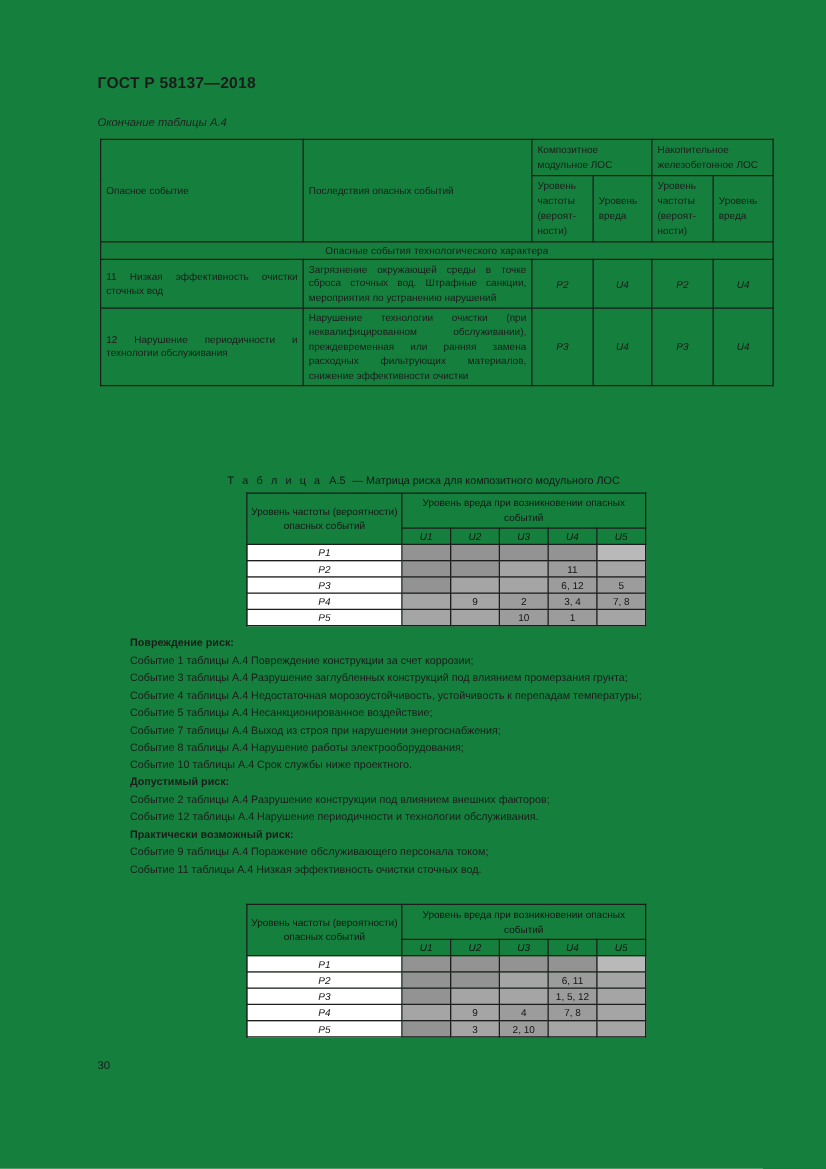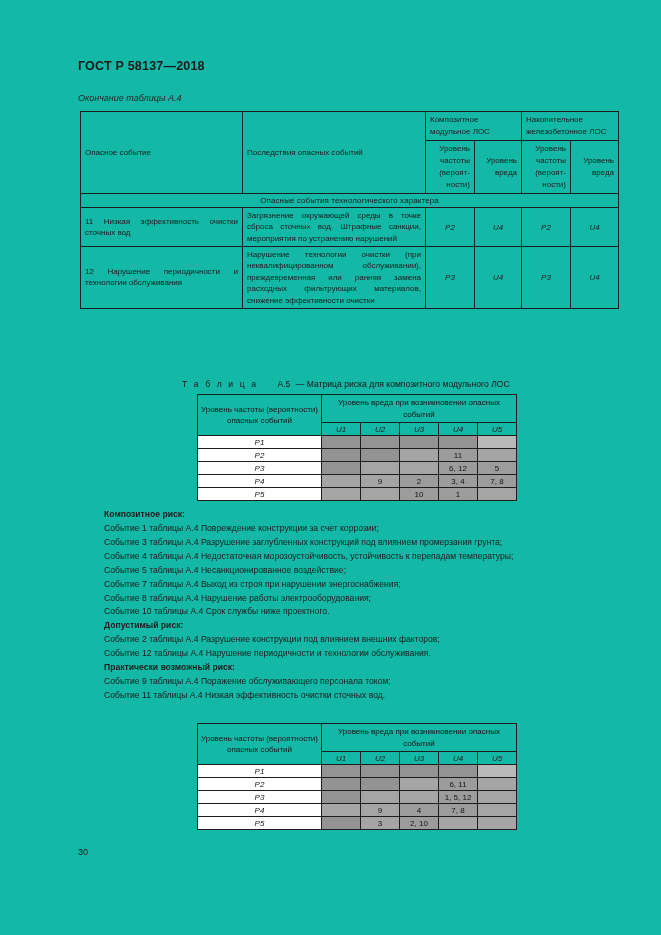--- a/index.html
+++ b/index.html
@@ -12,21 +12,21 @@
     height: 935px;
     position: relative;
     font-family: "Liberation Sans", sans-serif;
     color: #1b1b1b;
     overflow: hidden;
   }
 
   .page {
     position: absolute;
     inset: 0;
-    background: #14b8a6;
+    background: #15803d;
     padding-left: 12px;
   }
 
   
   .doc-header {
     position: absolute;
     left: 78px;
     top: 59px;
     font-size: 12.5px;
     font-weight: bold;
@@ -78,21 +78,21 @@
     vertical-align: top;
     font-size: 8.3px;
   }
   .hdr-group {
     text-align: left;
     font-size: 8px;
     line-height: 1.5;
     padding: 6px 3px;
   }
   .hdr-sub {
-    text-align: right;
+    text-align: left;
     font-size: 7.6px;
     line-height: 1.5;
     padding: 4px 2px;
   }
   .section-row td {
     text-align: center;
     font-weight: bold;
     font-size: 8.6px;
     padding: 4px 0;
     letter-spacing: 0.1px;
@@ -208,21 +208,21 @@
           <td class="val">U4</td>
           <td class="val">P3</td>
           <td class="val">U4</td>
         </tr>
       </tbody>
     </table>
   </div>
 
   <div class="matrix-caption" style="left:182px; top:379px;">
     <span class="sp">Т а б л и ц а</span>
-    <span style="margin-left:17px">А.5</span>
+    <span style="margin-left:3px">А.5</span>
     <span style="margin-left:3px">— Матрица риска для композитного модульного ЛОС</span>
   </div>
 
   <div class="matrix-wrap" style="left:197px; top:394px;">
     <table class="matrix" id="m5">
       <colgroup>
         <col style="width:124px">
         <col style="width:39px">
         <col style="width:39px">
         <col style="width:39px">
@@ -279,21 +279,21 @@
             <td class="cell g-light"></td>
             <td class="cell g-mid">10</td>
             <td class="cell g-mid">1</td>
             <td class="cell g-light"></td>
           </tr>
         </tbody>
     </table>
   </div>
 
   <div class="risk-block" id="risk-lists">
-      <div class="ttl">Композитное риск:</div>
+      <div class="ttl">Повреждение риск:</div>
       <div class="ln">Событие 1 таблицы А.4 Повреждение конструкции за счет коррозии;</div>
       <div class="ln">Событие 3 таблицы А.4 Разрушение заглубленных конструкций под влиянием промерзания грунта;</div>
       <div class="ln">Событие 4 таблицы А.4 Недостаточная морозоустойчивость, устойчивость к перепадам температуры;</div>
       <div class="ln">Событие 5 таблицы А.4 Несанкционированное воздействие;</div>
       <div class="ln">Событие 7 таблицы А.4 Выход из строя при нарушении энергоснабжения;</div>
       <div class="ln">Событие 8 таблицы А.4 Нарушение работы электрооборудования;</div>
       <div class="ln">Событие 10 таблицы А.4 Срок службы ниже проектного.</div>
       <div class="ttl">Допустимый риск:</div>
       <div class="ln">Событие 2 таблицы А.4 Разрушение конструкции под влиянием внешних факторов;</div>
       <div class="ln">Событие 12 таблицы А.4 Нарушение периодичности и технологии обслуживания.</div>

